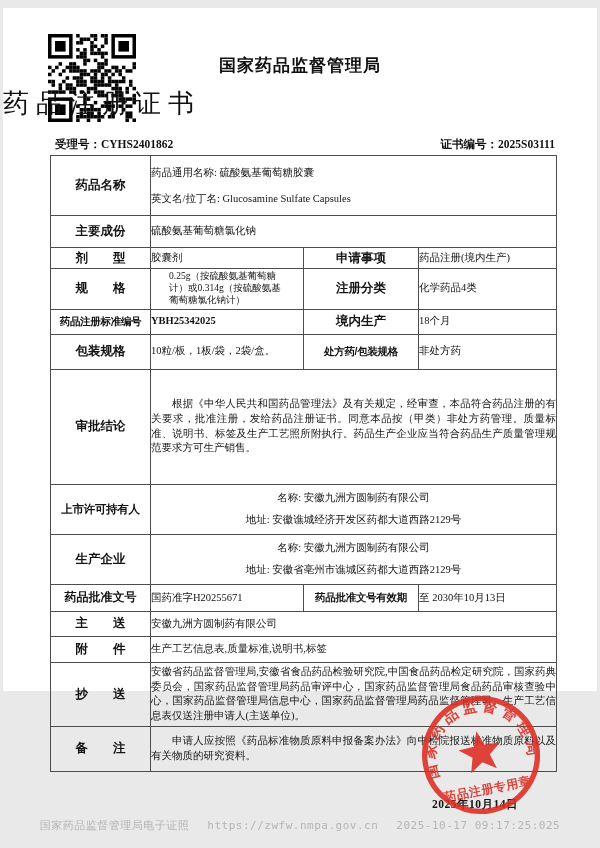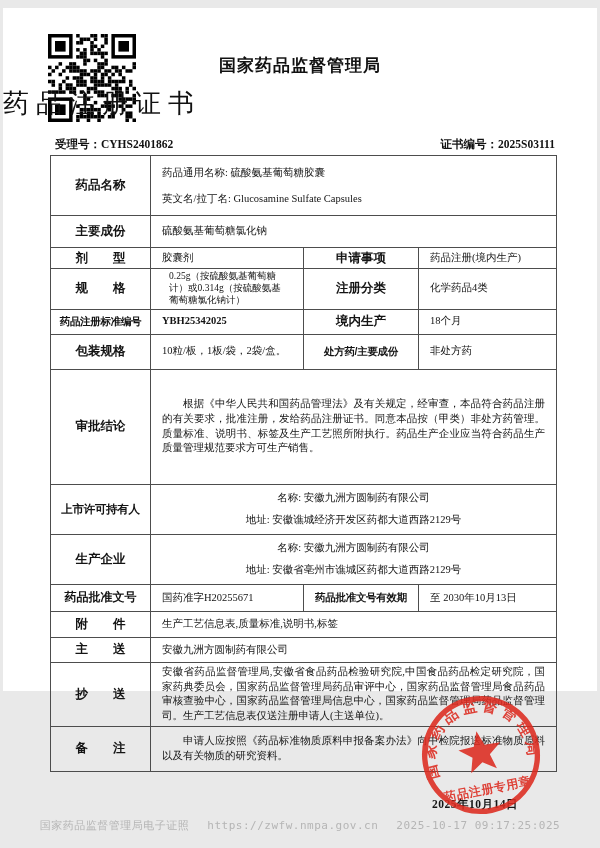--- a/index.html
+++ b/index.html
@@ -22,21 +22,21 @@
   .meta-right { position:absolute; right:0; top:0; font-weight:bold; }
 
   
   table.cert { position:absolute; left:47px; top:147px; width:506px;
           border-collapse:collapse; table-layout:fixed; }
   table.cert td { border:1.5px solid #4d4d4d; vertical-align:middle;
           color:#141414; overflow:hidden; }
   td.lbl { text-align:center; font-family:"Liberation Sans", sans-serif;
           font-weight:bold; font-size:12.5px; padding:0 1px; }
   td.lbl.sm { font-size:10.5px; letter-spacing:-0.3px; }
-  td.val { font-size:10.5px; padding:2px 11px; line-height:1.4; }
+  td.val { font-size:10.5px; padding:2px 0; line-height:1.4; }
   td.val.tiny { font-size:9.5px; line-height:1.25; padding:2px 18px; }
   .twolines div { line-height:2.15; white-space:nowrap;text-align:center; }
   .drugname div { line-height:2.4; white-space:nowrap; }
   .para { text-indent:2em; text-align:justify; line-height:1.5; }
   .cc-para { font-size:10px; line-height:1.32; text-align:justify; }
 
   
   .stamp { position:absolute; left:412px; top:681px; width:132px; height:132px;
           opacity:.88; z-index:6; transform:rotate(-11deg); pointer-events:none; }
   .issue-date { position:absolute; left:429px; top:789px; z-index:3;
@@ -327,21 +327,21 @@
     <tr style="height:25px">
       <td class="lbl sm">药品注册标准编号</td>
       <td class="val" style="font-weight:bold">YBH25342025</td>
       <td class="lbl">境内生产</td>
       <td class="val">18个月</td>
     </tr>
 
     <tr style="height:35px">
       <td class="lbl">包装规格</td>
       <td class="val">10粒/板，1板/袋，2袋/盒。</td>
-      <td class="lbl sm">处方药/主要成份</td>
+      <td class="lbl sm">处方药/包装规格</td>
       <td class="val">非处方药</td>
     </tr>
 
     <tr style="height:115px">
       <td class="lbl">审批结论</td>
       <td class="val para" colspan="3">根据《中华人民共和国药品管理法》及有关规定，经审查，本品符合药品注册的有关要求，批准注册，发给药品注册证书。同意本品按（甲类）非处方药管理。质量标准、说明书、标签及生产工艺照所附执行。药品生产企业应当符合药品生产质量管理规范要求方可生产销售。</td>
     </tr>
 
     <tr style="height:48px">
       <td class="lbl sm" style="font-size:11.5px">上市许可持有人</td>
@@ -359,28 +359,28 @@
       </td>
     </tr>
 
     <tr style="height:27px">
       <td class="lbl" style="font-size:12px">药品批准文号</td>
       <td class="val">国药准字H20255671</td>
       <td class="lbl sm">药品批准文号有效期</td>
       <td class="val">至 2030年10月13日</td>
     </tr>
 
+    <tr style="height:25px">
+      <td class="lbl">主　　送</td>
+      <td class="val" colspan="3">安徽九洲方圆制药有限公司</td>
+    </tr>
+
     <tr style="height:26px">
       <td class="lbl">附　　件</td>
       <td class="val" colspan="3">生产工艺信息表,质量标准,说明书,标签</td>
-    </tr>
-
-    <tr style="height:25px">
-      <td class="lbl">主　　送</td>
-      <td class="val" colspan="3">安徽九洲方圆制药有限公司</td>
     </tr>
 
     <tr style="height:60px">
       <td class="lbl">抄　　送</td>
       <td class="val cc-para" colspan="3">安徽省药品监督管理局,安徽省食品药品检验研究院,中国食品药品检定研究院，国家药典委员会，国家药品监督管理局药品审评中心，国家药品监督管理局食品药品审核查验中心，国家药品监督管理局信息中心，国家药品监督管理局药品监督管理司。生产工艺信息表仅送注册申请人(主送单位)。</td>
     </tr>
 
     <tr style="height:45px">
       <td class="lbl">备　　注</td>
       <td class="val para" colspan="3">申请人应按照《药品标准物质原料申报备案办法》向中检院报送标准物质原料以及有关物质的研究资料。</td>

